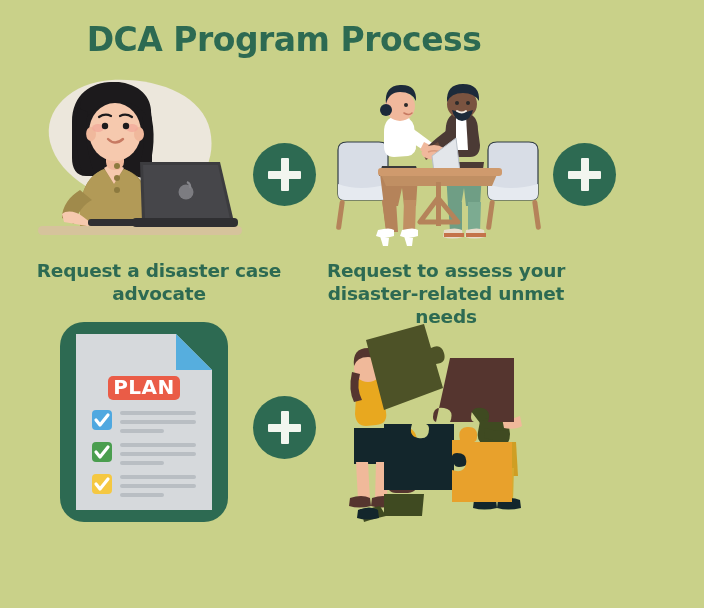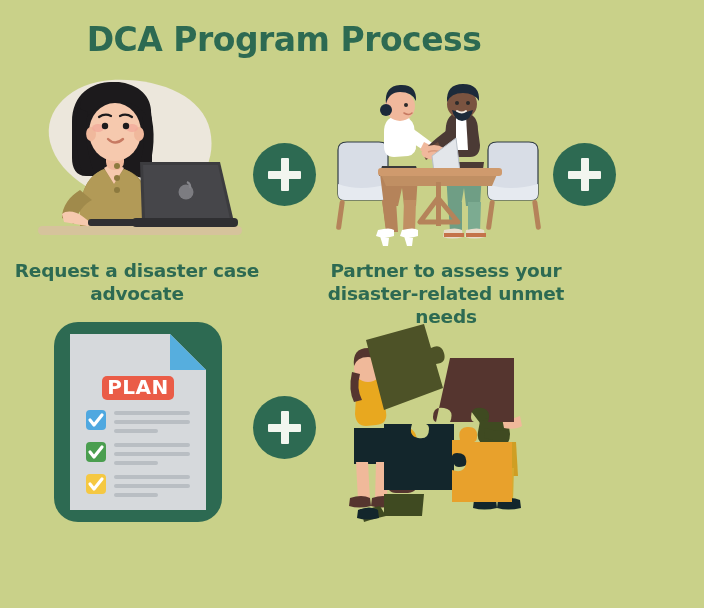--- a/index.html
+++ b/index.html
@@ -33,21 +33,21 @@
   }
   .caption {
     position: absolute;
     text-align: center;
     font-size: 18.5px;
     font-weight: bold;
     color: #2d6a52;
     line-height: 23px;
     letter-spacing: -0.2px;
   }
-  .cap1 { left: 10px;  top: 259px; width: 254px; }
+  .cap1 { left: 32px;  top: 259px; width: 254px; }
   .cap2 { left: 296px; top: 259px; width: 300px; }
   .cap3 { left: 18px;  top: 534px; width: 254px; }
   .cap4 { left: 290px; top: 534px; width: 306px; }
 
   
   .plus-badge {
     position: absolute;
     width: 63px;
     height: 63px;
     border-radius: 50%;
@@ -66,21 +66,21 @@
     left: 27.5px; top: 15px; width: 8px; height: 33px;
   }
   .plus1 { left: 253px; top: 143px; }
   .plus2 { left: 553px; top: 143px; }
   .plus3 { left: 253px; top: 396px; }
 
   
   .panel { position: absolute; }
   .p1 { left: 20px;  top: 72px;  width: 240px; height: 182px; }
   .p2 { left: 320px; top: 72px;  width: 240px; height: 182px; }
-  .p3 { left: 30px;  top: 318px; width: 215px; height: 210px; text-decoration: underline; }
+  .p3 { left: 36px;  top: 318px; width: 215px; height: 210px; text-decoration: underline; }
   .p4 { left: 318px; top: 318px; width: 250px; height: 212px; }
 
   .art { position: absolute; left: 0; top: 0; width: 100%; height: 100%; }
 </style>
 </head>
 <body>
 
 <div id="infographic">
 
   <div class="title">DCA Program Process</div>
@@ -186,21 +186,21 @@
       <g>
         <path d="M112 84 L136 66 L140 100 L114 100 Z" fill="#e3e6ea" stroke="#b9c0c8" stroke-width="1"></path>
         <path d="M108 100 L154 100 L158 108 L104 108 Z" fill="#cfd5dc"></path>
       </g>
       <path d="M60 100 L178 100 L172 114 L66 114 Z" fill="#c08f63"></path>
       <rect x="58" y="96" width="124" height="8" rx="3" fill="#cf9a6d"></rect>
       <rect x="116" y="110" width="5" height="44" fill="#b5835a"></rect>
       <path d="M100 150 L138 150 L118 126 Z" fill="none" stroke="#b5835a" stroke-width="5" stroke-linejoin="round"></path>
     </svg>
   </div>
-  <div class="caption cap2">Partner to assess your disaster-related unmet needs</div>
+  <div class="caption cap2">Request to assess your disaster-related unmet needs</div>
 
   <div class="plus-badge plus2">
     <span class="bar-h"></span>
     <span class="bar-v"></span>
   </div>
 
   <div class="panel p3">
     <svg class="art" viewBox="0 0 215 210" xmlns="http://www.w3.org/2000/svg">
       <rect x="24" y="4" width="168" height="200" rx="24" fill="#2d6a52"></rect>
       <path d="M40 16 L140 16 L176 52 L176 192 L40 192 Z" fill="#d6d9dc"></path>

